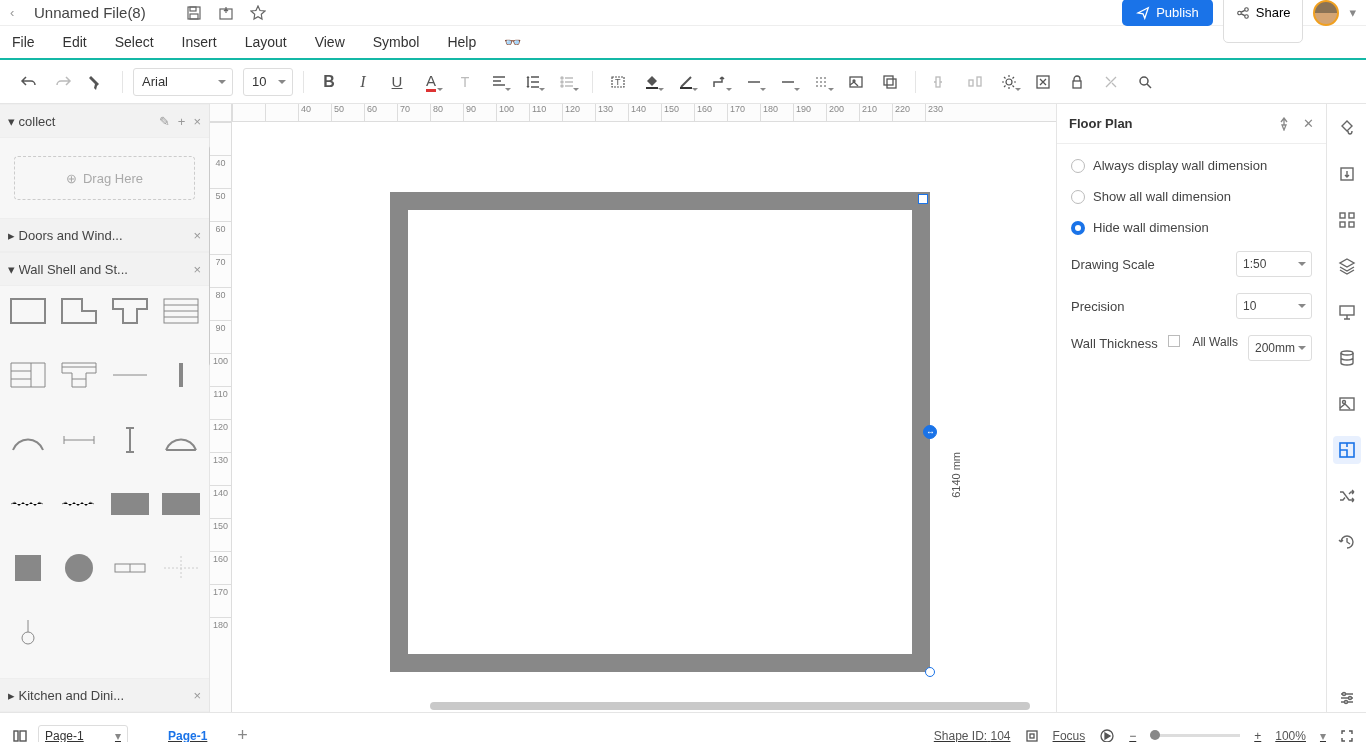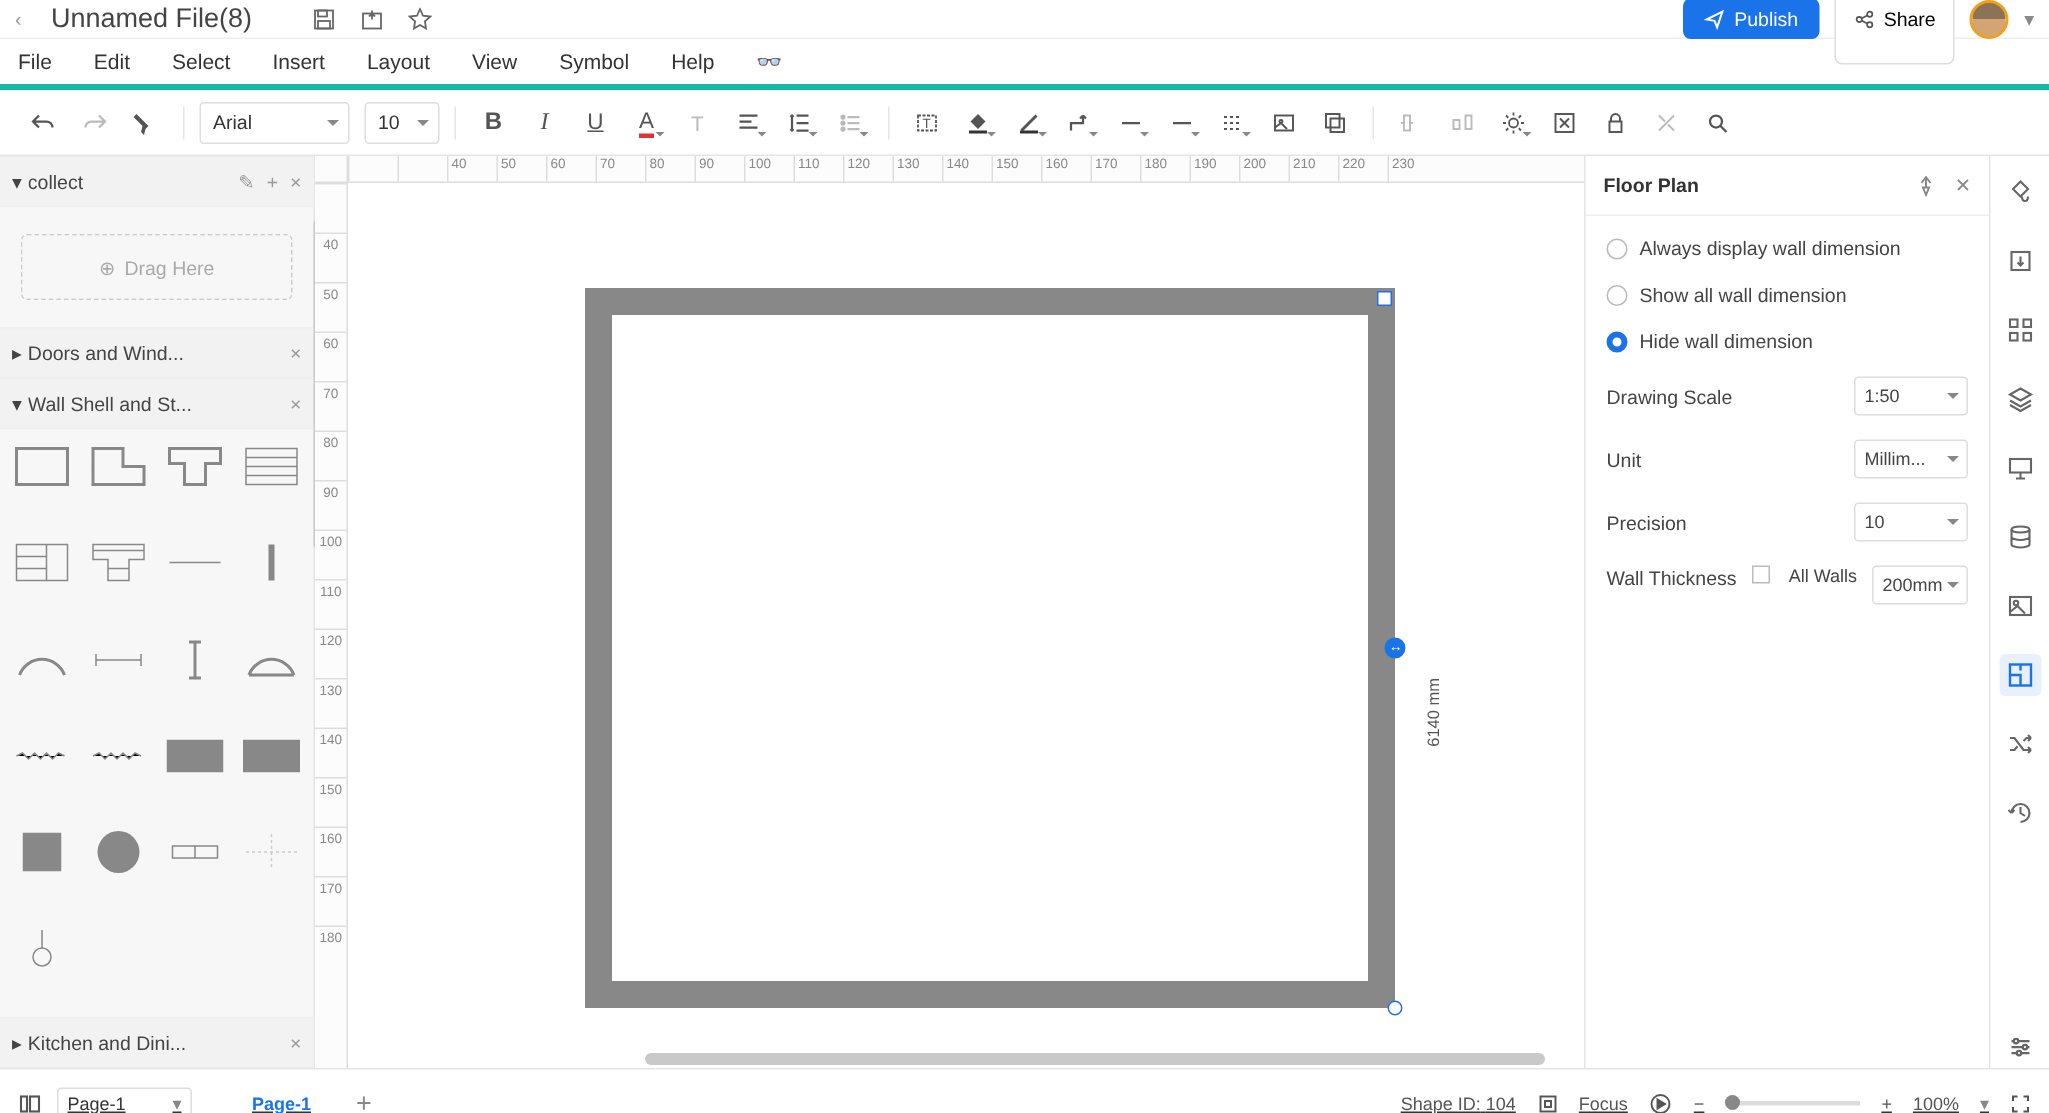--- a/index.html
+++ b/index.html
@@ -1,26 +1,26 @@
 <!DOCTYPE html>
 <html><head>
 <meta charset="utf-8">
 <style>
 *{box-sizing:border-box;margin:0;padding:0;font-family:-apple-system,BlinkMacSystemFont,"Segoe UI",Arial,sans-serif;}
 body{width:1366px;height:742px;overflow:hidden;background:#fff;color:#333;font-size:13px;}
 .titlebar{height:26px;display:flex;align-items:center;padding:0 10px;border-bottom:1px solid #eee;}
 .titlebar .back{width:16px;color:#999;cursor:pointer;}
-.titlebar .fname{margin-left:8px;font-size:18px;color:#444;}
+.titlebar .fname{margin-left:8px;font-size:15px;color:#444;}
 .titlebar .tb-icons{margin-left:40px;display:flex;gap:16px;color:#666;}
 .titlebar .tb-icons span{cursor:pointer;}
 .titlebar .right{margin-left:auto;display:flex;align-items:center;gap:10px;}
 .btn-publish{background:#1a73e8;color:#fff;border:none;border-radius:5px;padding:6px 14px;font-size:13px;display:flex;align-items:center;gap:6px;cursor:pointer;}
 .btn-share{background:#fff;border:1px solid #ddd;border-radius:5px;padding:22px 12px;font-size:13px;display:flex;align-items:center;gap:6px;cursor:pointer;}
 .avatar{width:26px;height:26px;border-radius:50%;background:linear-gradient(#8b7355 50%,#d4a574 50%);border:2px solid #f0a020;}
-.menubar{height:34px;display:flex;align-items:center;padding:0 12px;gap:28px;font-size:14px;border-bottom:4px solid #14b8a6;}
+.menubar{height:34px;display:flex;align-items:center;padding:0 12px;gap:28px;font-size:14px;border-bottom:2px solid #14b8a6;}
 .menubar span{cursor:pointer;}
 .toolbar{height:44px;display:flex;align-items:center;padding:0 14px;gap:4px;border-bottom:1px solid #e5e5e5;}
 .tb-btn{width:30px;height:30px;display:flex;align-items:center;justify-content:center;color:#555;cursor:pointer;position:relative;}
 .tb-btn.dd::after{content:"";position:absolute;bottom:3px;right:3px;border:3px solid transparent;border-top-color:#888;}
 .tb-sep{width:1px;height:22px;background:#e5e5e5;margin:0 6px;}
 .tb-select{height:28px;border:1px solid #ddd;border-radius:3px;padding:0 20px 0 8px;font-size:13px;background:#fff;position:relative;display:flex;align-items:center;cursor:pointer;}
 .tb-select::after{content:"";position:absolute;right:6px;border:4px solid transparent;border-top-color:#888;margin-top:4px;}
 .workspace{display:flex;height:calc(100% - 26px - 34px - 44px - 30px);}
 .left-panel{width:210px;background:#f7f7f7;border-right:1px solid #e5e5e5;display:flex;flex-direction:column;position:relative;}
 .lp-header{height:40px;display:flex;align-items:center;padding:0 8px;gap:8px;border-bottom:1px solid #e5e5e5;}
@@ -532,26 +532,20 @@
           <span>Hide wall dimension</span>
         </div>
 
       <div class="prop-row">
         <span class="lbl">Drawing Scale</span>
         <div class="prop-select">
             <span>1:50</span>
           </div>
       </div>
       <div class="prop-row">
-        <span class="lbl">Unit</span>
-        <div class="prop-select">
-            <span>Millim...</span>
-          </div>
-      </div>
-      <div class="prop-row">
         <span class="lbl">Precision</span>
         <div class="prop-select">
             <span>10</span>
           </div>
       </div>
       <div class="prop-row" style="align-items:flex-start;">
         <span class="lbl" style="line-height:1.4;">Wall Thickness</span>
         <div style="display:flex;gap:6px;">
           <div class="chk"></div>
           <span style="font-size:12px;">All Walls</span>

